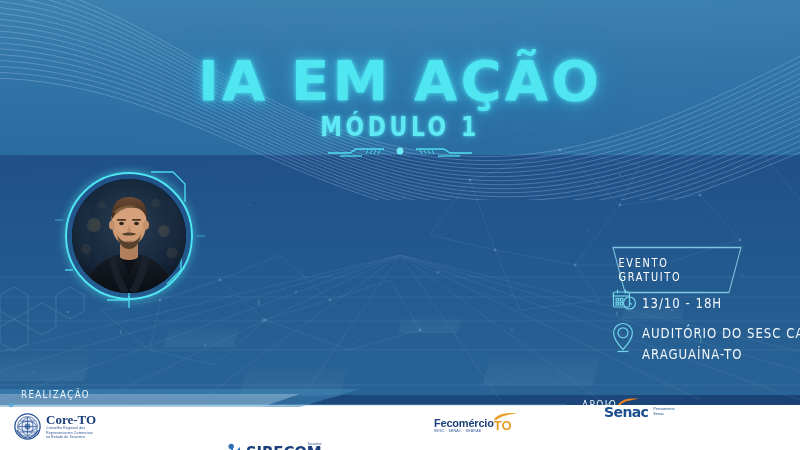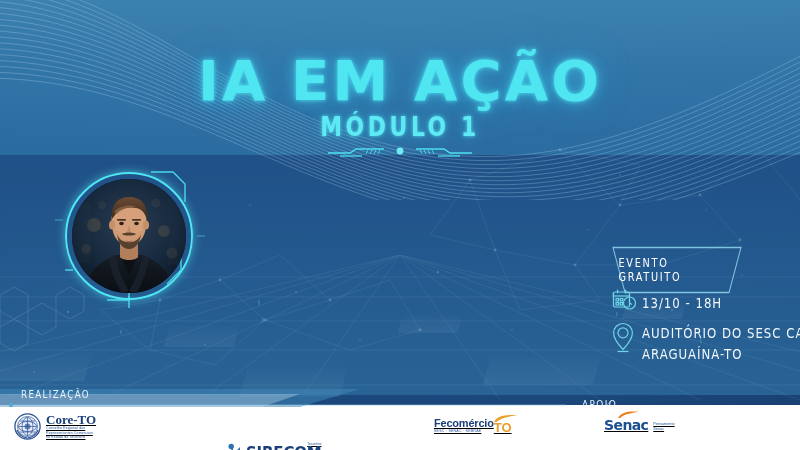--- a/index.html
+++ b/index.html
@@ -136,21 +136,21 @@
   .footer-top-shape svg{ width:100%; height:100%; display:block; }
 
   .realizacao{
     position:absolute; left:18px; top:-17px; font-size:10.5px; letter-spacing:1.5px;
     color:#e9f3fb; font-family:"DejaVu Sans Condensed","DejaVu Sans", sans-serif; transform:scaleX(.92);
   }
   .realiz-line{ position:absolute; left:8px; top:-3px; width:560px; height:6px; }
   .realiz-line svg{ width:100%; height:100%; display:block; }
 
   .logos{ position:absolute; inset:0; }
-  .logo{ position:absolute; display:flex; align-items:flex-end;text-decoration:underline; }
+  .logo{ position:absolute; display:flex; align-items:center; }
 
   .logo-core{ left:14px; top:8px; }
   .core-seal{ width:27px; height:27px; flex:0 0 27px; }
   .core-seal svg{ display:block; }
   .core-txt{ margin-left:5px; }
   .core-name{ font-family:"Liberation Serif", serif; font-weight:700; font-size:13px; color:#1b3f7a; line-height:13px; }
   .core-sub{ font-family:"Liberation Sans", sans-serif; font-size:3.6px; color:#2a5296; line-height:4.6px; letter-spacing:.1px; }
 
   .logo-sirecom{ left:224px; top:9px;margin-top:28px; }
   .sir-icon{ width:20px; height:24px; flex:0 0 20px; }
@@ -161,21 +161,21 @@
   .sir-sub{ font-family:"Liberation Sans", sans-serif; font-size:3.4px; color:#2a5296; line-height:5px; letter-spacing:.15px; }
 
   .logo-feco{ left:434px; top:12px; }
   .feco-name{ font-family:"Liberation Sans", sans-serif; font-weight:700; font-size:11px; color:#1b3f7a; line-height:12px; letter-spacing:-.2px; }
   .feco-sub{ font-family:"Liberation Sans", sans-serif; font-size:3.6px; color:#2a5296; line-height:5px; letter-spacing:.2px; }
   .feco-to{ position:relative; }
   .feco-to-txt{ font-family:"Liberation Sans", sans-serif; font-weight:700; font-size:13px; color:#e8a02a; line-height:13px; }
   .feco-swoosh{ position:absolute; left:-1px; top:-7px; width:26px; height:9px; }
   .feco-swoosh svg{ display:block; }
 
-  .logo-senac{ left:604px; top:13px; }
+  .logo-senac{ left:604px; top:0; }
   .senac-mark{ position:relative; }
   .senac-name{ font-family:"DejaVu Sans", sans-serif; font-weight:700; font-size:14px; color:#1b4f8f; line-height:14px; letter-spacing:-.6px; }
   .senac-swoosh{ position:absolute; left:14px; top:-7px; width:22px; height:8px; }
   .senac-swoosh svg{ display:block; }
   .senac-sub{ margin-left:5px; font-family:"Liberation Sans", sans-serif; font-size:3.8px; color:#1b4f8f; line-height:5.2px; }
 
   .logo-sebrae{ left:712px; top:9px; }
   .sebrae-stack{ width:22px; height:22px; flex:0 0 22px; }
   .sebrae-stack svg{ display:block; }
   .sebrae-name{

